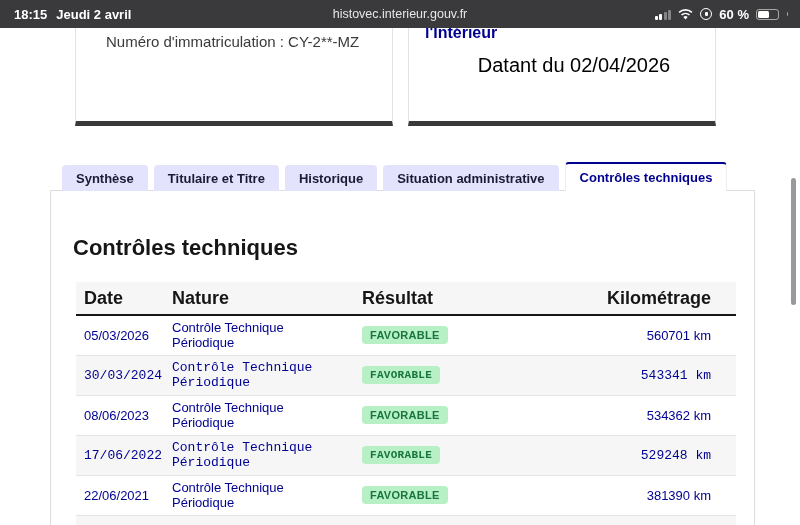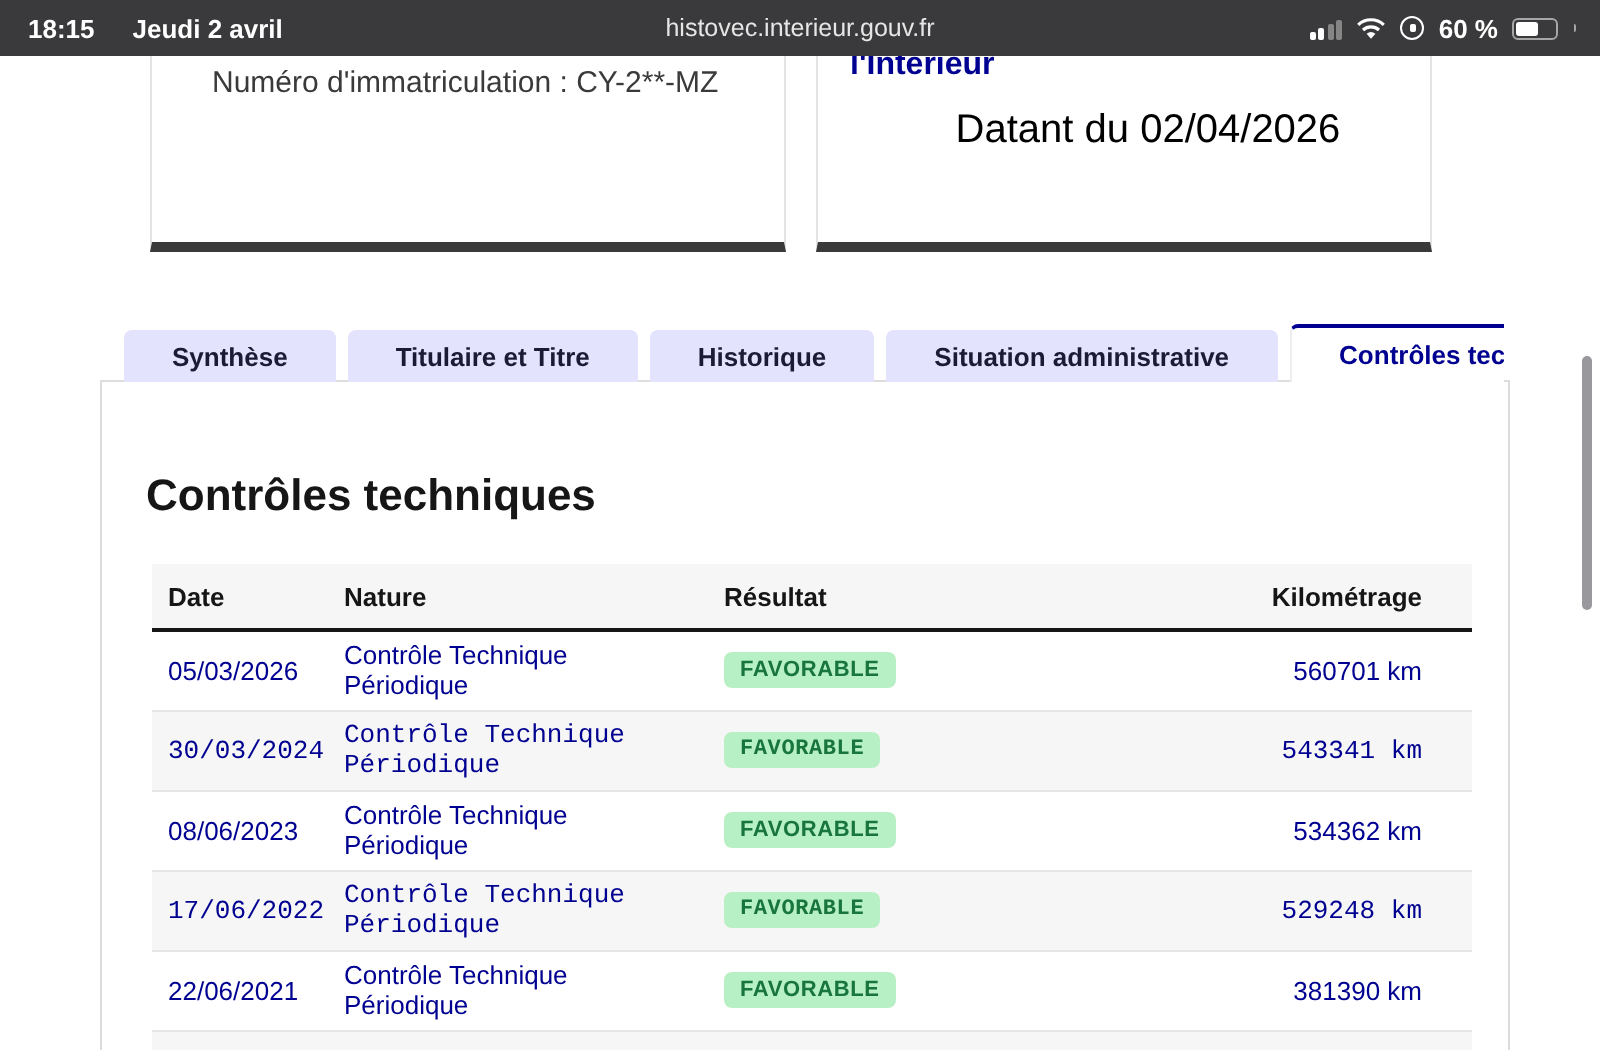--- a/index.html
+++ b/index.html
@@ -2,21 +2,21 @@
 <html><head>
 <meta charset="utf-8">
 <style>
   * { margin:0; padding:0; box-sizing:border-box; }
   html,body { background:#fff; }
   body { font-family:"Liberation Sans","DejaVu Sans",sans-serif; }
   .screen { position:relative; width:800px; height:525px; background:#fff; overflow:hidden; }
 
   
   .status-bar { position:absolute; top:0; left:0; width:800px; height:28px; background:#3a3a3c; color:#fff; }
-  .sb-left { position:absolute; left:14px; top:0; height:28px; display:flex; align-items:center; gap:19px; }
+  .sb-left { position:absolute; left:14px; top:0; height:28px; display:flex; align-items:center; gap:9px; }
   .sb-time { font-size:13px; font-weight:700; }
   .sb-date { font-size:13px; font-weight:600; }
   .sb-url { position:absolute; left:0; right:0; top:0; height:28px; display:flex; align-items:center; justify-content:center;
             font-size:12.5px; color:#e6e6e6; }
   .sb-right { position:absolute; right:12px; top:0; height:28px; display:flex; align-items:center; gap:7px; }
   .cell-bars { display:flex; align-items:flex-end; gap:1.5px; height:11px; }
   .cell-bars span { width:3px; border-radius:1px; background:rgba(255,255,255,.38); }
   .cell-bars span:nth-child(1){ height:4px;  background:#fff; }
   .cell-bars span:nth-child(2){ height:6px;  background:#fff; }
   .cell-bars span:nth-child(3){ height:8px; }
@@ -33,35 +33,35 @@
           border-left:1px solid #e3e3e3; border-right:1px solid #e3e3e3; border-bottom:5px solid #3a3a3a; overflow:hidden; }
   .card-left  { left:75px;  width:318px; }
   .card-right { left:408px; width:308px; }
   .card-left .reg-text { margin:5px 0 0 30px; font-size:15px; color:#3a3a3a; }
   .card-right .cert-title { margin:-4px 0 0 16px; font-size:16px; font-weight:700; color:#000091; }
   .card-right .cert-date  { margin:12px 0 0 24px; font-size:20px; color:#000000;text-align:center; }
 
   
   .tab-list { position:absolute; left:62px; top:162px; width:690px; height:29px;
               display:flex; align-items:flex-end; overflow:hidden; z-index:3; }
-  .tab { flex:0 0 auto; height:26px; margin-right:6px; padding:0 24px; display:flex; align-items:center;
+  .tab { flex:0 0 auto; height:26px; margin-right:6px; padding:0 14px; display:flex; align-items:center;
          background:#e3e3fd; color:#1b1b35; font-size:13px; font-weight:700; white-space:nowrap;
          border-radius:4px 4px 0 0; cursor:pointer; }
   .tab.active { height:29px; background:#fff; color:#000091; border-top:2px solid #000091;
                 border-left:1px solid #eee; border-right:1px solid #eee; }
 
   
   .panel { position:absolute; left:50px; top:190px; width:705px; height:336px; background:#fff;
            border:1px solid #ddd; border-bottom:none; z-index:1; }
   .panel h1 { position:absolute; left:22px; top:44px; font-size:22px; font-weight:700; color:#161616; }
 
   
   .ct-table { position:absolute; left:25px; top:91px; width:660px; border-collapse:collapse; table-layout:fixed; font-size:13px; }
   .ct-table thead th { height:33px; background:#f6f6f6; text-align:left; font-weight:700; color:#161616;
-                       padding:0 8px; border-bottom:2px solid #161616; font-size:13px; }
+                       padding:0 8px; border-bottom:2px solid #161616; font-size:18px; }
   .ct-table thead th.col-km { text-align:right; padding-right:25px; }
   .ct-table td { height:40px; padding:0 8px; border-bottom:1px solid #e5e5e5; color:#000091; background:#fff; }
   .ct-table tr.striped td { background:#f6f6f6;font-family:Liberation Mono, monospace; }
   .ct-table td.cell-km { text-align:right; padding-right:25px; }
   .badge { display:inline-block; background:#b8f0c6; color:#18753c; font-size:11px; font-weight:700;
            padding:3px 8px; border-radius:4px; letter-spacing:.3px; }
   .partial-row { position:absolute; left:25px; top:324px; width:660px; height:12px; background:#f6f6f6; border-top:1px solid #e5e5e5; }
 
   
   .v-scrollbar { position:absolute; right:4px; top:178px; width:5px; height:127px; background:#98989d; border-radius:3px; }

